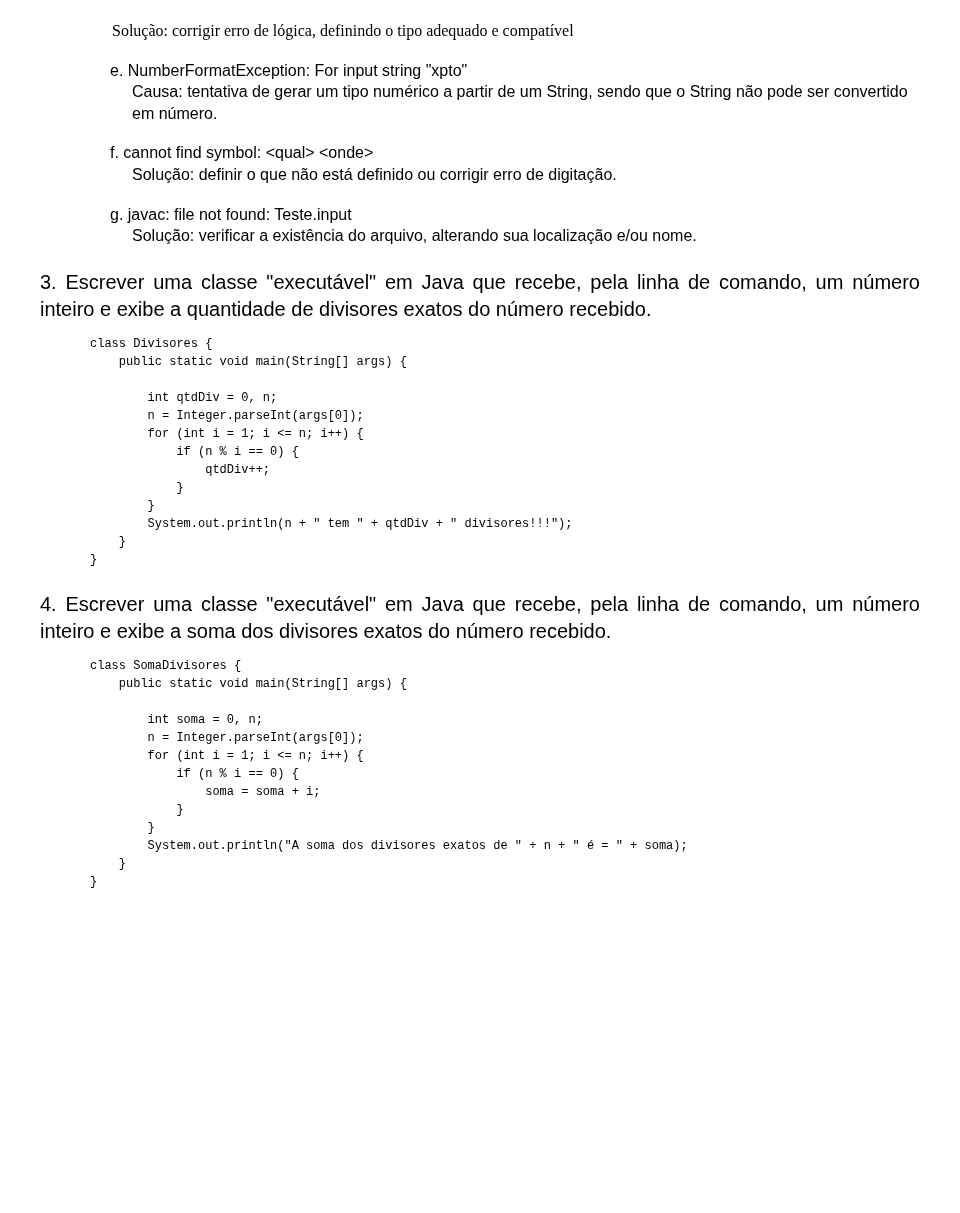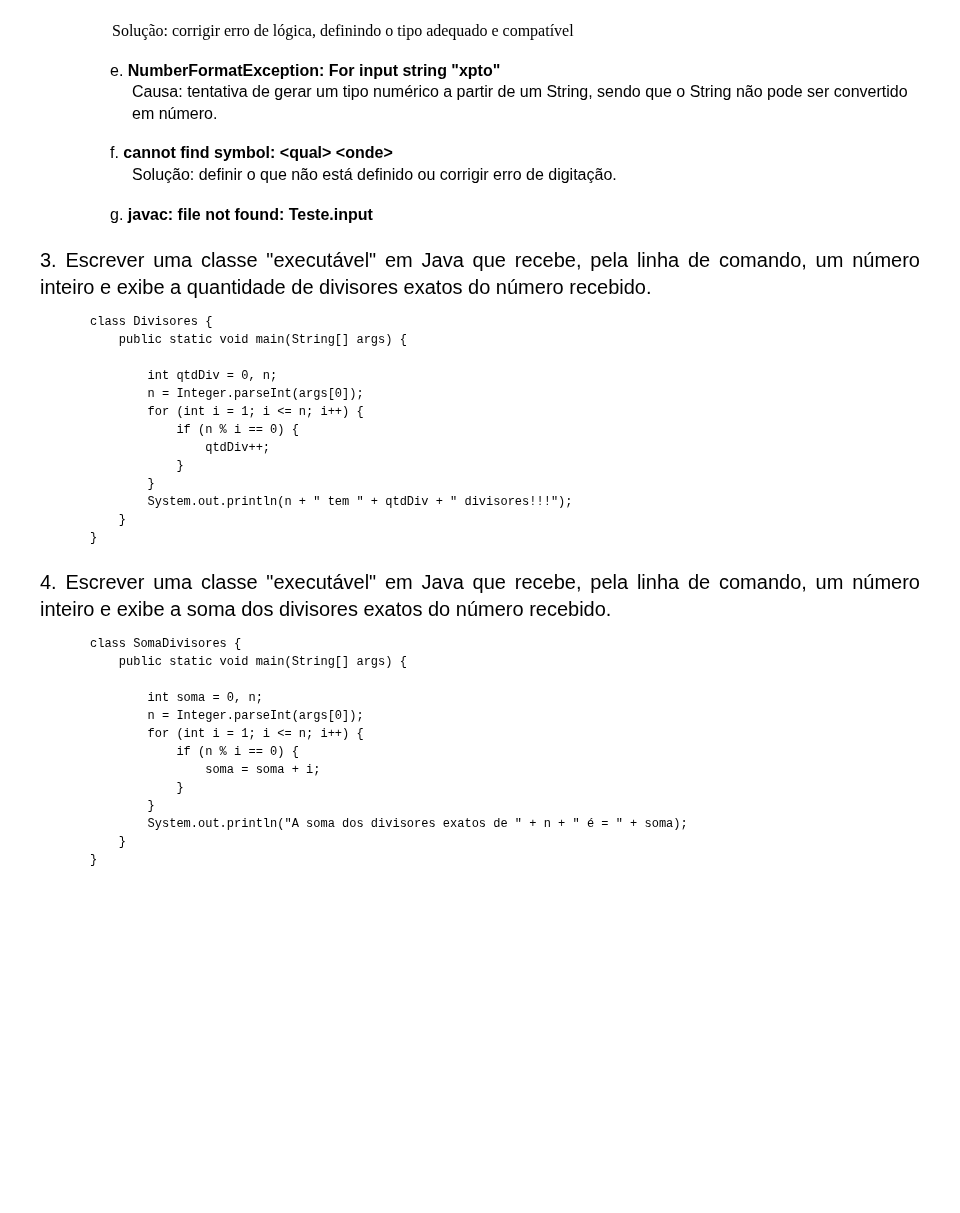--- a/index.html
+++ b/index.html
@@ -8,21 +8,21 @@
     color: #000;
     background: #fff;
     margin: 0;
     padding: 20px 40px 40px 40px;
     width: 880px;
     line-height: 1.35;
   }
   .indent1 { margin-left: 70px; }
   .indent2 { margin-left: 72px; font-family: Liberation Serif, serif; }
   .item-block { margin-bottom: 18px; }
-  .bold { font-weight: bold; }
+  .bold { font-weight: normal; }
   .numbered {
     font-size: 20px;
     margin-top: 22px;
     margin-bottom: 12px;
     text-align: justify;
   }
   .numbered .num { display:inline; }
   pre.code {
     font-family: "Courier New", Courier, monospace;
     font-size: 12px;
@@ -52,20 +52,21 @@
   <span class="bold">cannot find symbol: &lt;qual&gt; &lt;onde&gt;</span>
   <div style="margin-left:22px;">
     <div>Solução: definir o que não está definido ou corrigir erro de digitação.</div>
   </div>
 </div>
 
 <div class="indent1 item-block">
   <span class="lbl">g.</span>
   <span class="bold">javac: file not found: Teste.input</span>
   <div style="margin-left:22px;">
+    <div>Solução: verificar a existência do arquivo, alterando sua localização e/ou nome.</div>
   </div>
 </div>
 
 <div class="numbered">
   <span class="num">3.</span>
   <span>Escrever uma classe "executável" em Java que recebe, pela linha de comando, um número inteiro e exibe a quantidade de divisores exatos do número recebido.</span>
 </div>
 <pre class="code">class Divisores {
     public static void main(String[] args) {
 

